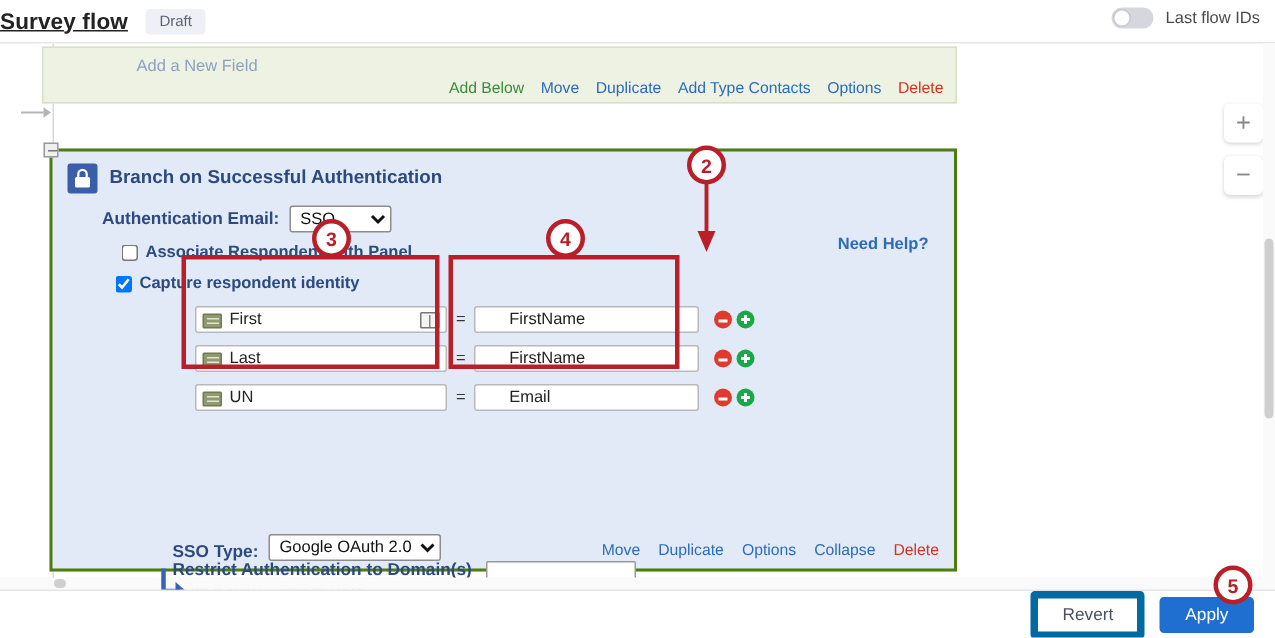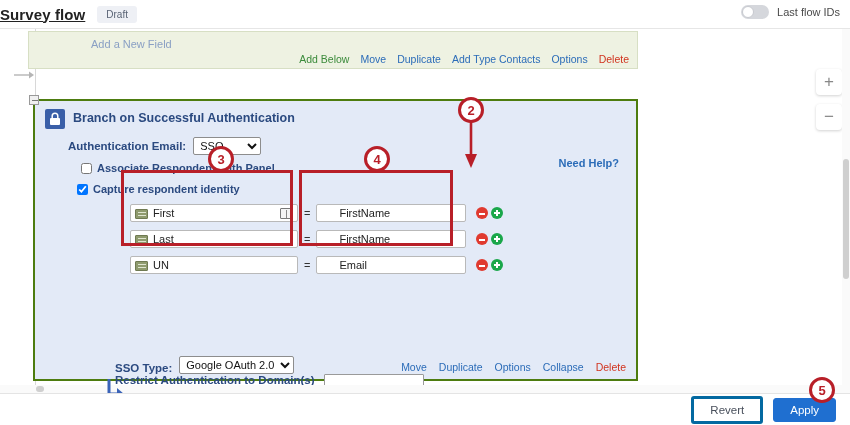--- a/index.html
+++ b/index.html
@@ -217,21 +217,21 @@
   .footer {
     position: absolute; left: 0; bottom: 0; width: 850px; height: 32px;
     background: #fff; border-top: 1px solid #e4e4e4;
     display: flex; align-items: center; justify-content: flex-end; gap: 10px;
     padding-right: 14px;
   }
   .btn {
     font-family: "Liberation Sans", sans-serif; font-size: 11.5px;
     padding: 5px 16px; border-radius: 3px; cursor: pointer;
   }
-  .btn.revert { background: #fff; border: 3px solid #0369a1; color: #49505c; }
+  .btn.revert { background: #fff; border: 5px solid #0369a1; color: #49505c; }
   .btn.apply  { background: #1f6fd0; border: 1px solid #1f6fd0; color: #fff; }
 
   
   .ann-circle {
     position: absolute; width: 26px; height: 26px; border-radius: 50%;
     border: 3px solid #b81f28; background: #fff; color: #b81f28;
     font-size: 13px; font-weight: bold;
     display: flex; align-items: center; justify-content: center;
     z-index: 30;
   }

